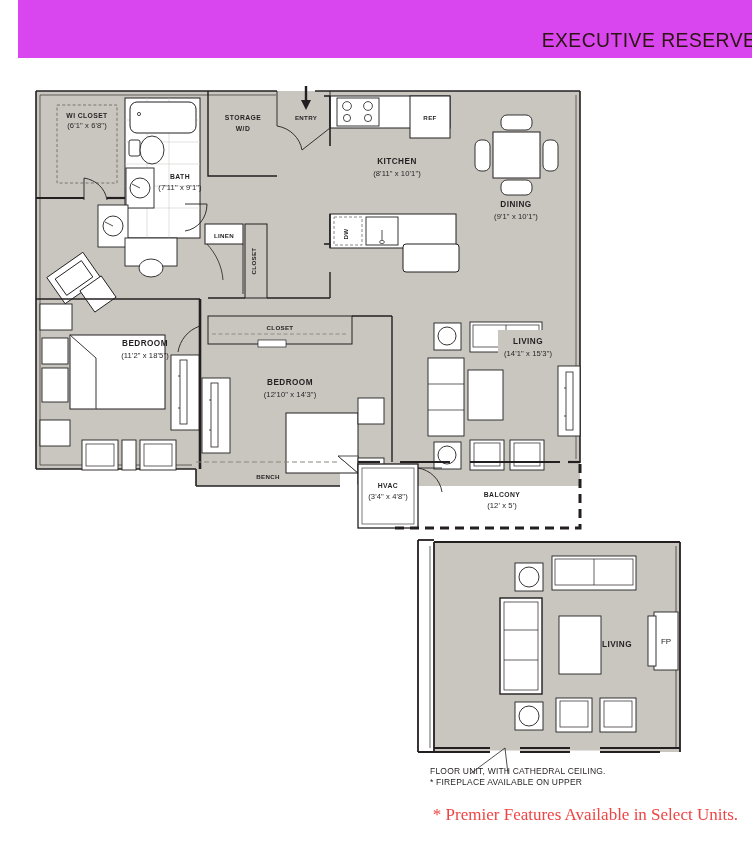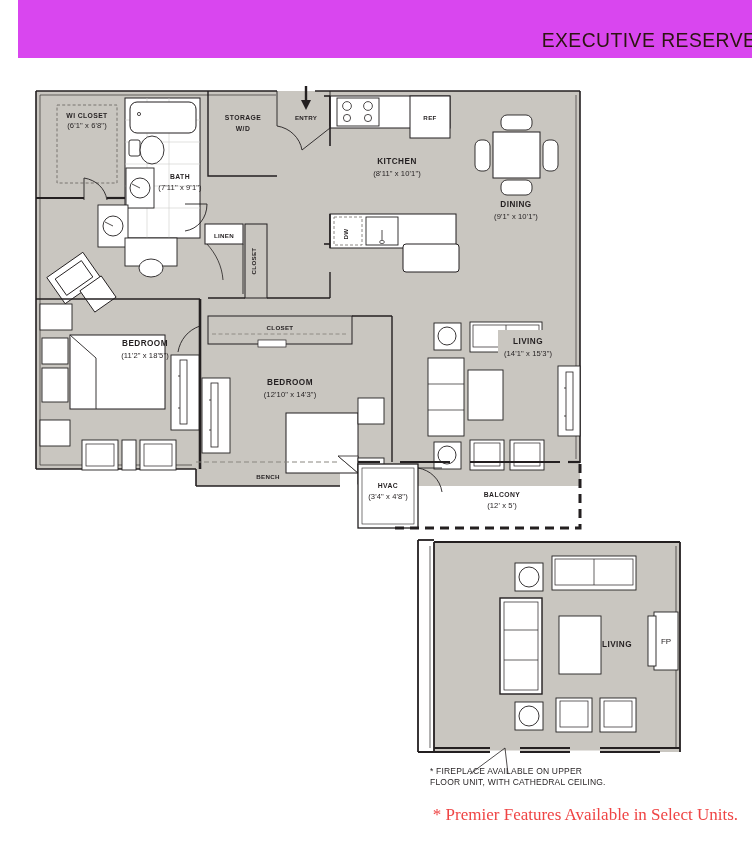--- a/index.html
+++ b/index.html
@@ -418,17 +418,17 @@
 
     <text class="rm-name" x="617" y="589">LIVING</text>
 
     <path d="M505,690 L470,716" fill="none" stroke="#231f20" stroke-width="0.8"></path>
     <path d="M505,690 L508,716" fill="none" stroke="#231f20" stroke-width="0.8"></path>
   </g>
 </svg>
 </div>
 
 <div id="footnote">
+  <div>FLOOR UNIT, WITH CATHEDRAL CEILING.</div>
   <div>* FIREPLACE AVAILABLE ON UPPER</div>
-  <div>FLOOR UNIT, WITH CATHEDRAL CEILING.</div>
 </div>
 
 <div id="premier-note">* Premier Features Available in Select Units.</div>
 
 </body></html>

